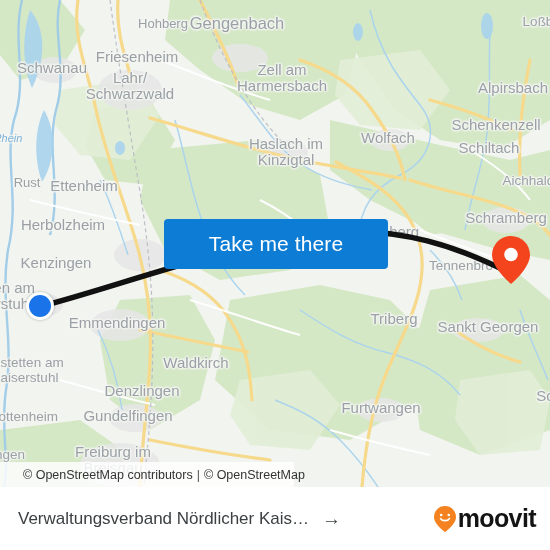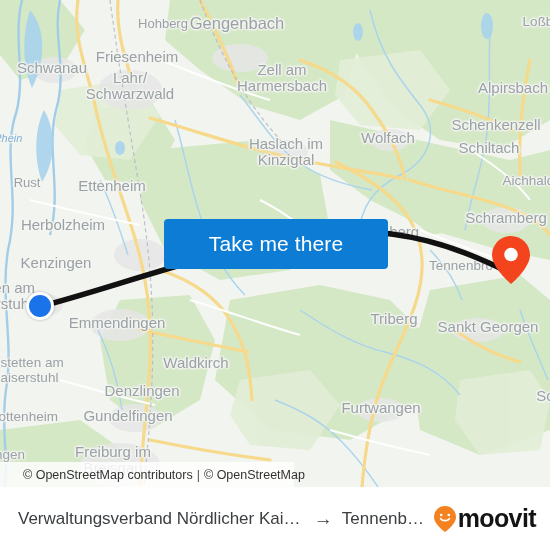--- a/index.html
+++ b/index.html
@@ -291,21 +291,21 @@
 Harmersbach</div>
       <div class="place-label lbl-lg" style="left: 513px; top: 88px;">Alpirsbach</div>
       <div class="place-label lbl-md" style="left: 538px; top: 22px;">Loßb</div>
       <div class="place-label lbl-lg" style="left: 286px; top: 152px;">Haslach im
 Kinzigtal</div>
       <div class="place-label lbl-lg" style="left: 388px; top: 138px;">Wolfach</div>
       <div class="place-label lbl-lg" style="left: 496px; top: 125px;">Schenkenzell</div>
       <div class="place-label lbl-lg" style="left: 489px; top: 148px;">Schiltach</div>
       <div class="place-label lbl-md" style="left: 516px; top: 181px; padding-left: 40px;">Aichhalden</div>
       <div class="place-label lbl-sm" style="left: 27px; top: 183px;">Rust</div>
-      <div class="place-label lbl-lg" style="left: 84px; top: 186px; margin-left: 28px;">Ettenheim</div>
+      <div class="place-label lbl-lg" style="left: 84px; top: 186px;">Ettenheim</div>
       <div class="place-label lbl-lg" style="left: 63px; top: 225px;">Herbolzheim</div>
       <div class="place-label lbl-lg" style="left: 506px; top: 218px;">Schramberg</div>
       <div class="place-label lbl-lg" style="left: 56px; top: 263px;">Kenzingen</div>
       <div class="place-label lbl-lg" style="left: 400px; top: 232px;">nberg</div>
       <div class="place-label lbl-md" style="left: 461px; top: 266px;">Tennenbro</div>
       <div class="place-label lbl-lg" style="left: 10px; top: 296px;">gen am
 erstuhl</div>
       <div class="place-label lbl-lg" style="left: 117px; top: 323px;">Emmendingen</div>
       <div class="place-label lbl-lg" style="left: 394px; top: 319px;">Triberg</div>
       <div class="place-label lbl-lg" style="left: 478px; top: 327px; padding-left: 20px;">Sankt Georgen</div>
@@ -344,21 +344,20 @@
     <span>© OpenStreetMap contributors</span>
     <span class="attr-sep">|</span>
     <span>© OpenStreetMap</span>
   </div>
 </div>
 
 <div id="footer">
   <div id="route-summary">
     <span id="origin-name" class="endpoint-name">Verwaltungsverband Nördlicher Kaise…</span>
     <span id="route-arrow-icon">→</span>
-    <span id="destination-name" class="endpoint-name">Tennenbr…</span>
   </div>
   <div id="moovit-logo">
     <svg width="22" height="26" viewBox="0 0 22 26" style="margin-right:2px;">
       <path d="M11 0 C4.9 0 0 4.9 0 11 C0 18.5 11 26 11 26 C11 26 22 18.5 22 11 C22 4.9 17.1 0 11 0 Z" fill="#f58220"></path>
       <circle cx="7.2" cy="9" r="1.35" fill="#ffffff"></circle>
       <circle cx="14.8" cy="9" r="1.35" fill="#ffffff"></circle>
       <path d="M6.6 12.6 C8.2 15.4 13.8 15.4 15.4 12.6" stroke="#ffffff" stroke-width="1.7" fill="none" stroke-linecap="round"></path>
     </svg>
     <span id="moovit-wordmark">moovit</span>
   </div>

